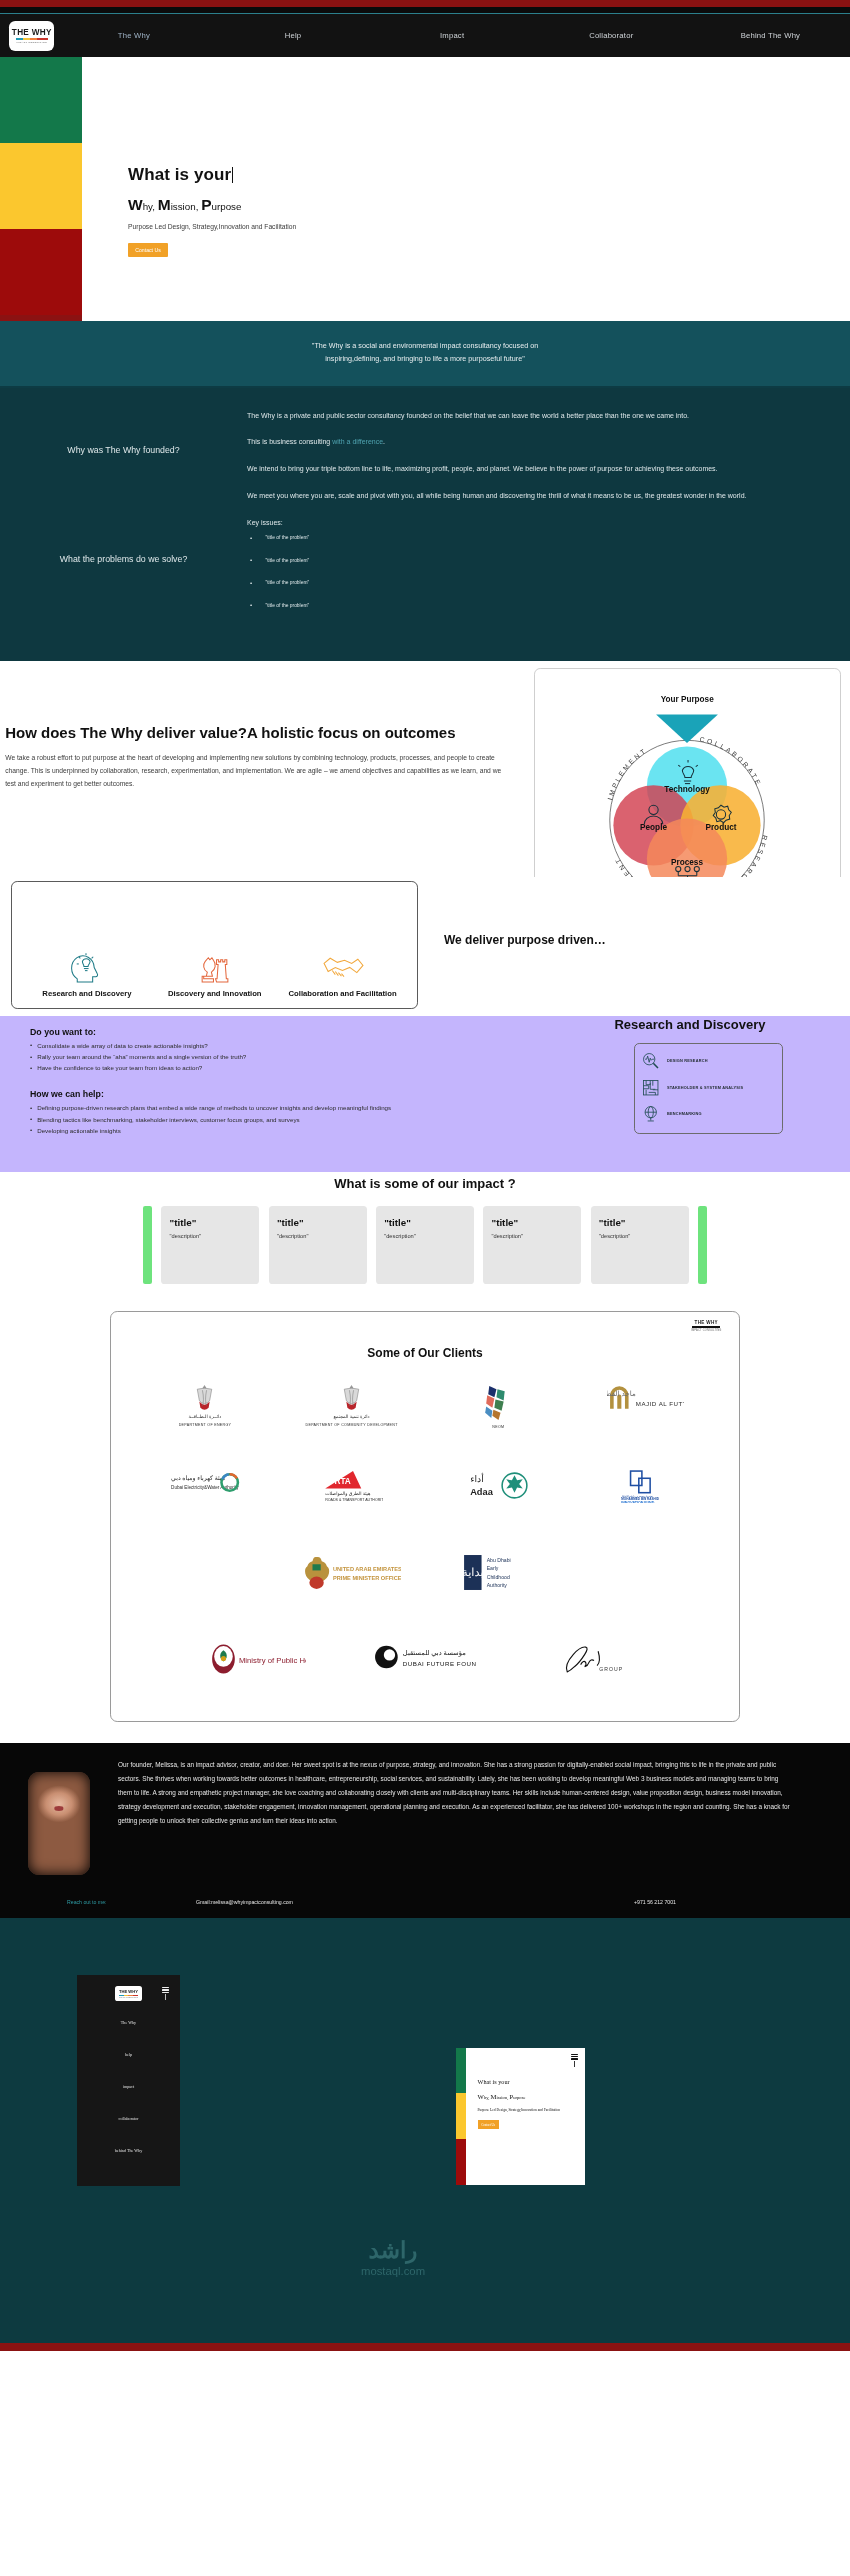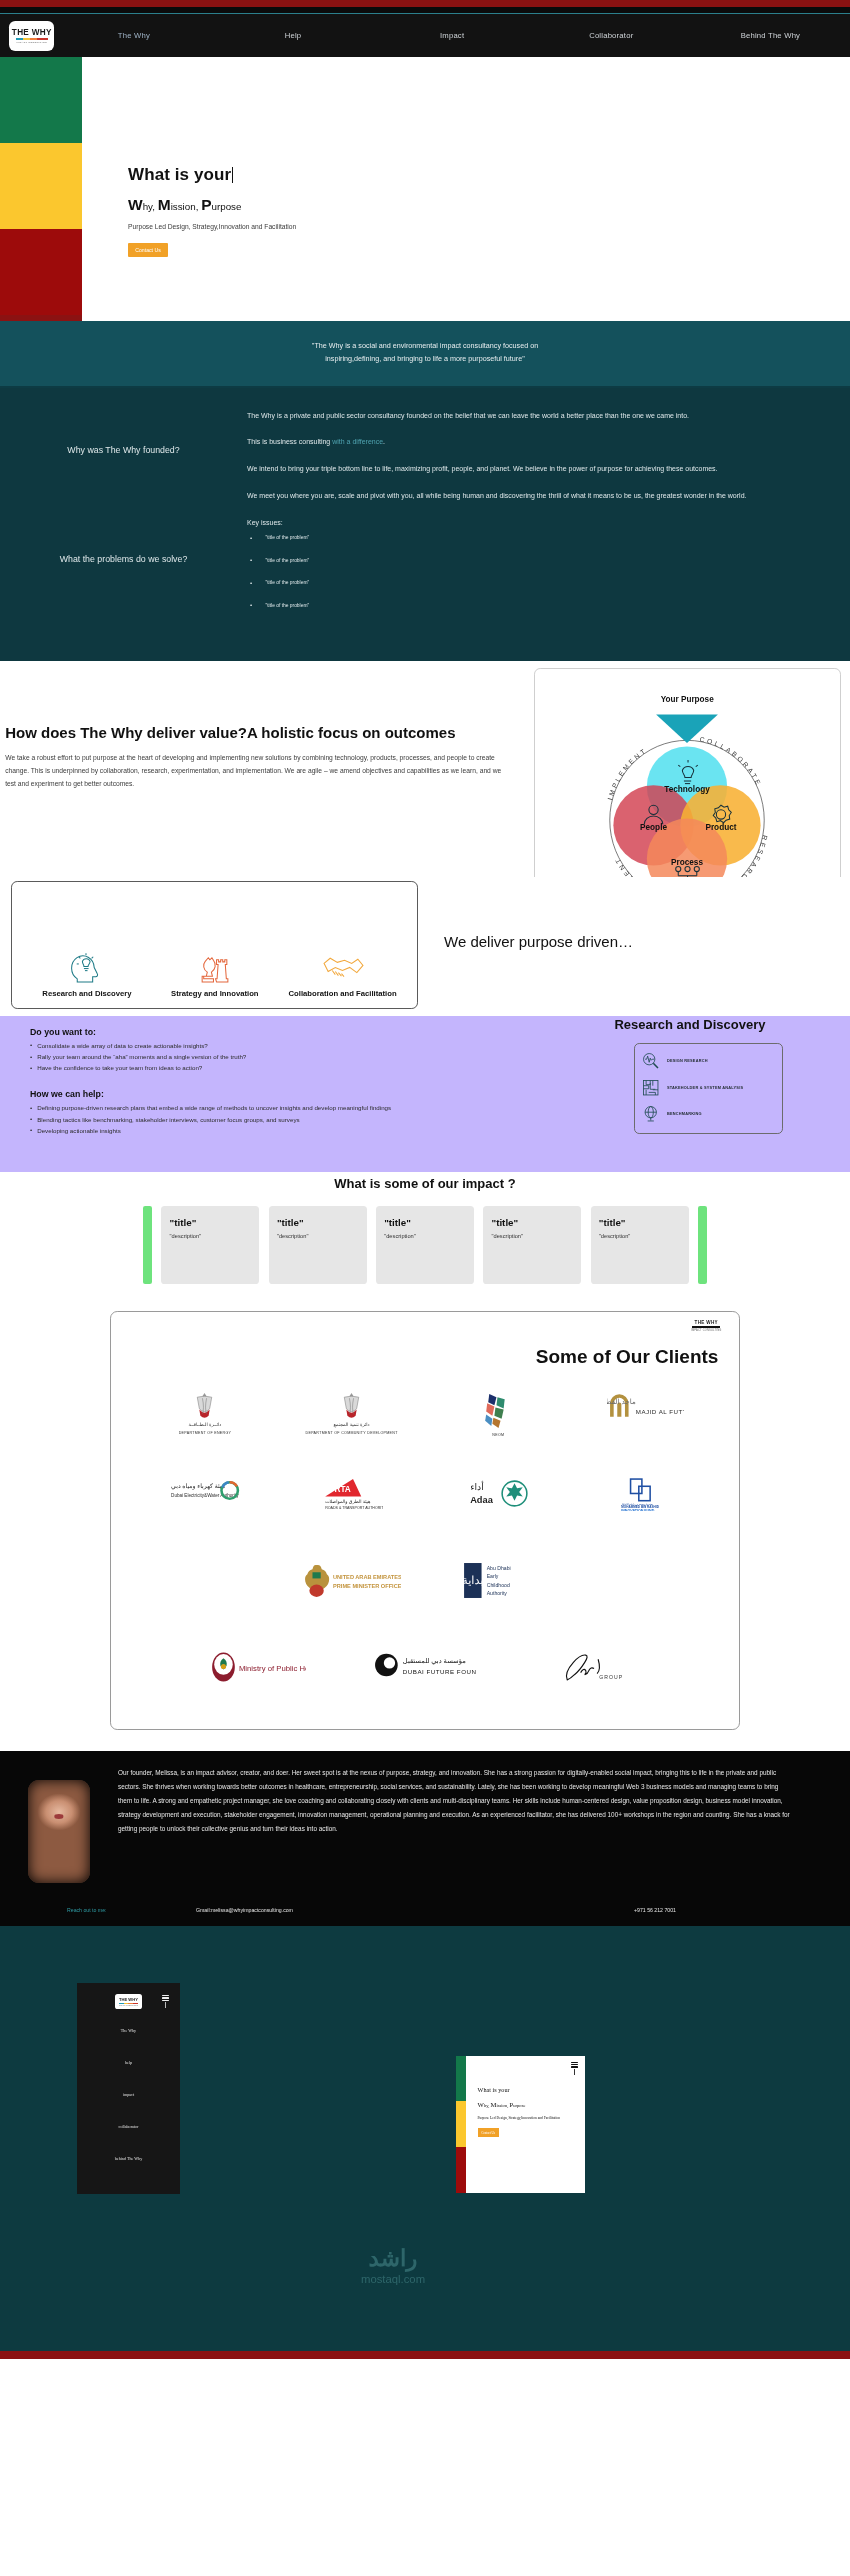--- a/index.html
+++ b/index.html
@@ -88,21 +88,21 @@
   
   .pillars { position: relative; padding: 10.3px 0 15.5px 0; background: #fff; min-height: 139px; }
   .pillars-card {
     position: absolute; left: 11.3px; top: 4.1px; width: 407px; height: 128px;
     border: 0.5px solid #5a5a5a; border-radius: 6.2px; display: flex; align-items: flex-end;
     padding: 0 13.4px 9.3px 13.4px; gap: 5.2px;
   }
   .pillar { flex: 1; text-align: center; }
   .pillar-icon { height: 38px; display: flex; align-items: flex-end; justify-content: center; }
   .pillar-label { font-size: 7.7px; font-weight: bold; color: #111; margin-top: 5.2px; line-height: 10.3px; }
-  .deliver-head { position: absolute; left: 444px; top: 56px; font-size: 15px; font-weight: 400; color:#111; }
+  .deliver-head { position: absolute; left: 444px; top: 56px; font-size: 12px; font-weight: 700; color:#111; }
 
   
   .wants { position: relative; padding: 10.3px 0 20.6px 0; background:#c4b5fd; min-height: 155px; }
   .wants-left { width: 587px; padding-left: 30px; }
   .wants-h { font-size: 8.8px; font-weight: bold; color: #111; margin-bottom: 3.1px; }
   .wants-ul { list-style: none; margin-bottom: 15.5px; }
   .wants-ul li { font-size: 6.2px; line-height: 11.3px; color: #2b2b2b; position: relative; padding-left: 7.2px; }
   .wants-ul li::before { content:"•"; position:absolute; left:0; top:-0.5px; }
   .rd-block { position: absolute; right: 19.6px; top: 0; width: 216px; }
   .rd-title { font-size: 13px; font-weight: 600; color: #111; line-height: 17.5px; }
@@ -129,21 +129,21 @@
   
   .clients-wrap { background: #fff; padding: 7.2px 0 20.6px 0; }
   .clients-card {
     margin: 0 auto; width: 630px; min-height: 337px; border: 0.5px solid #9a9a9a;
     border-radius: 7.2px; position: relative; padding: 12.4px 20.6px 15.5px 20.6px;
   }
   .clients-logo-corner { position: absolute; right: 17.5px; top: 7.2px; text-align: center; }
   .clients-logo-word { font-weight: bold; font-size: 4.6px; letter-spacing: 0.3px; color: #1a1a1a; }
   .clients-logo-bar { width: 28px; height: 1.5px; background:#111; margin: 1.5px auto 1px auto; }
   .clients-logo-sub { font-size: 2.6px; color: #666; letter-spacing:0.2px; }
-  .clients-h { text-align: right; font-size: 19px; font-weight: bold; color:#111; margin: 21.6px 0 24px 0; }
+  .clients-h { text-align: center; font-size: 12px; font-weight: bold; color:#111; margin: 21.6px 0 24px 0; }
   .logo-grid { display: grid; grid-template-columns: repeat(4, 1fr); row-gap: 24px; }
   .logo-cell { display: flex; flex-direction: column; align-items: center; justify-content: flex-start; min-height: 62px; }
   .logo-cap { font-size: 3.6px; letter-spacing: 0.3px; color: #2b2b2b; text-align: center; margin-top: 3.1px; line-height: 5.2px; }
   .logo-cap-ar { font-size: 4.6px; color:#2b2b2b; text-align:center; direction: rtl; }
   .logo-row-3 { display: grid; grid-template-columns: repeat(3, 1fr); margin-top: 27px; padding: 0 41px; }
 
   
   .founder { background: #070707; padding: 15.5px 0 10.3px 0; display: flex; }
   .founder-photo-col { width: 118px; flex: 0 0 118px; display: flex; justify-content: center; padding-top: 14.4px; }
   .founder-photo {
@@ -371,21 +371,21 @@
         </div>
         <div class="pillar-label">Research and Discovery</div>
       </div>
       <div class="pillar">
         <div class="pillar-icon">
           <svg width="33" height="36" viewBox="0 0 64 70" fill="none" stroke="#e4673c" stroke-width="2">
             <path d="M8,66 h22 v-6 h-19 v-5 h17 l-2,-8 c8,-5 10,-16 4,-23 l-3,-5 l-4,4 l-3,-4 l-6,7 c-5,6 -4,16 4,21 l-2,8 h-8 v5 h-0 z"></path>
             <path d="M36,66 h22 v-6 h-3 l-2,-28 h3 v-9 h-4 v4 h-4 v-4 h-4 v4 h-4 v-4 h-4 v9 h3 l-2,28 h-3 z"></path>
           </svg>
         </div>
-        <div class="pillar-label">Strategy and Innovation</div>
+        <div class="pillar-label">Discovery and Innovation</div>
       </div>
       <div class="pillar">
         <div class="pillar-icon">
           <svg width="42" height="29" viewBox="0 0 82 56" fill="none" stroke="#f2a83c" stroke-width="2">
             <path d="M4,16 L16,6 L30,14 L44,10 L58,16 L70,8 L80,20 L68,34 L54,24 L40,30 L26,24 L12,32 z"></path>
             <path d="M20,30 l6,8 M26,32 l6,8 M32,34 l6,7 M38,36 l5,6"></path>
           </svg>
         </div>
         <div class="pillar-label">Collaboration and Facilitation</div>
       </div>

